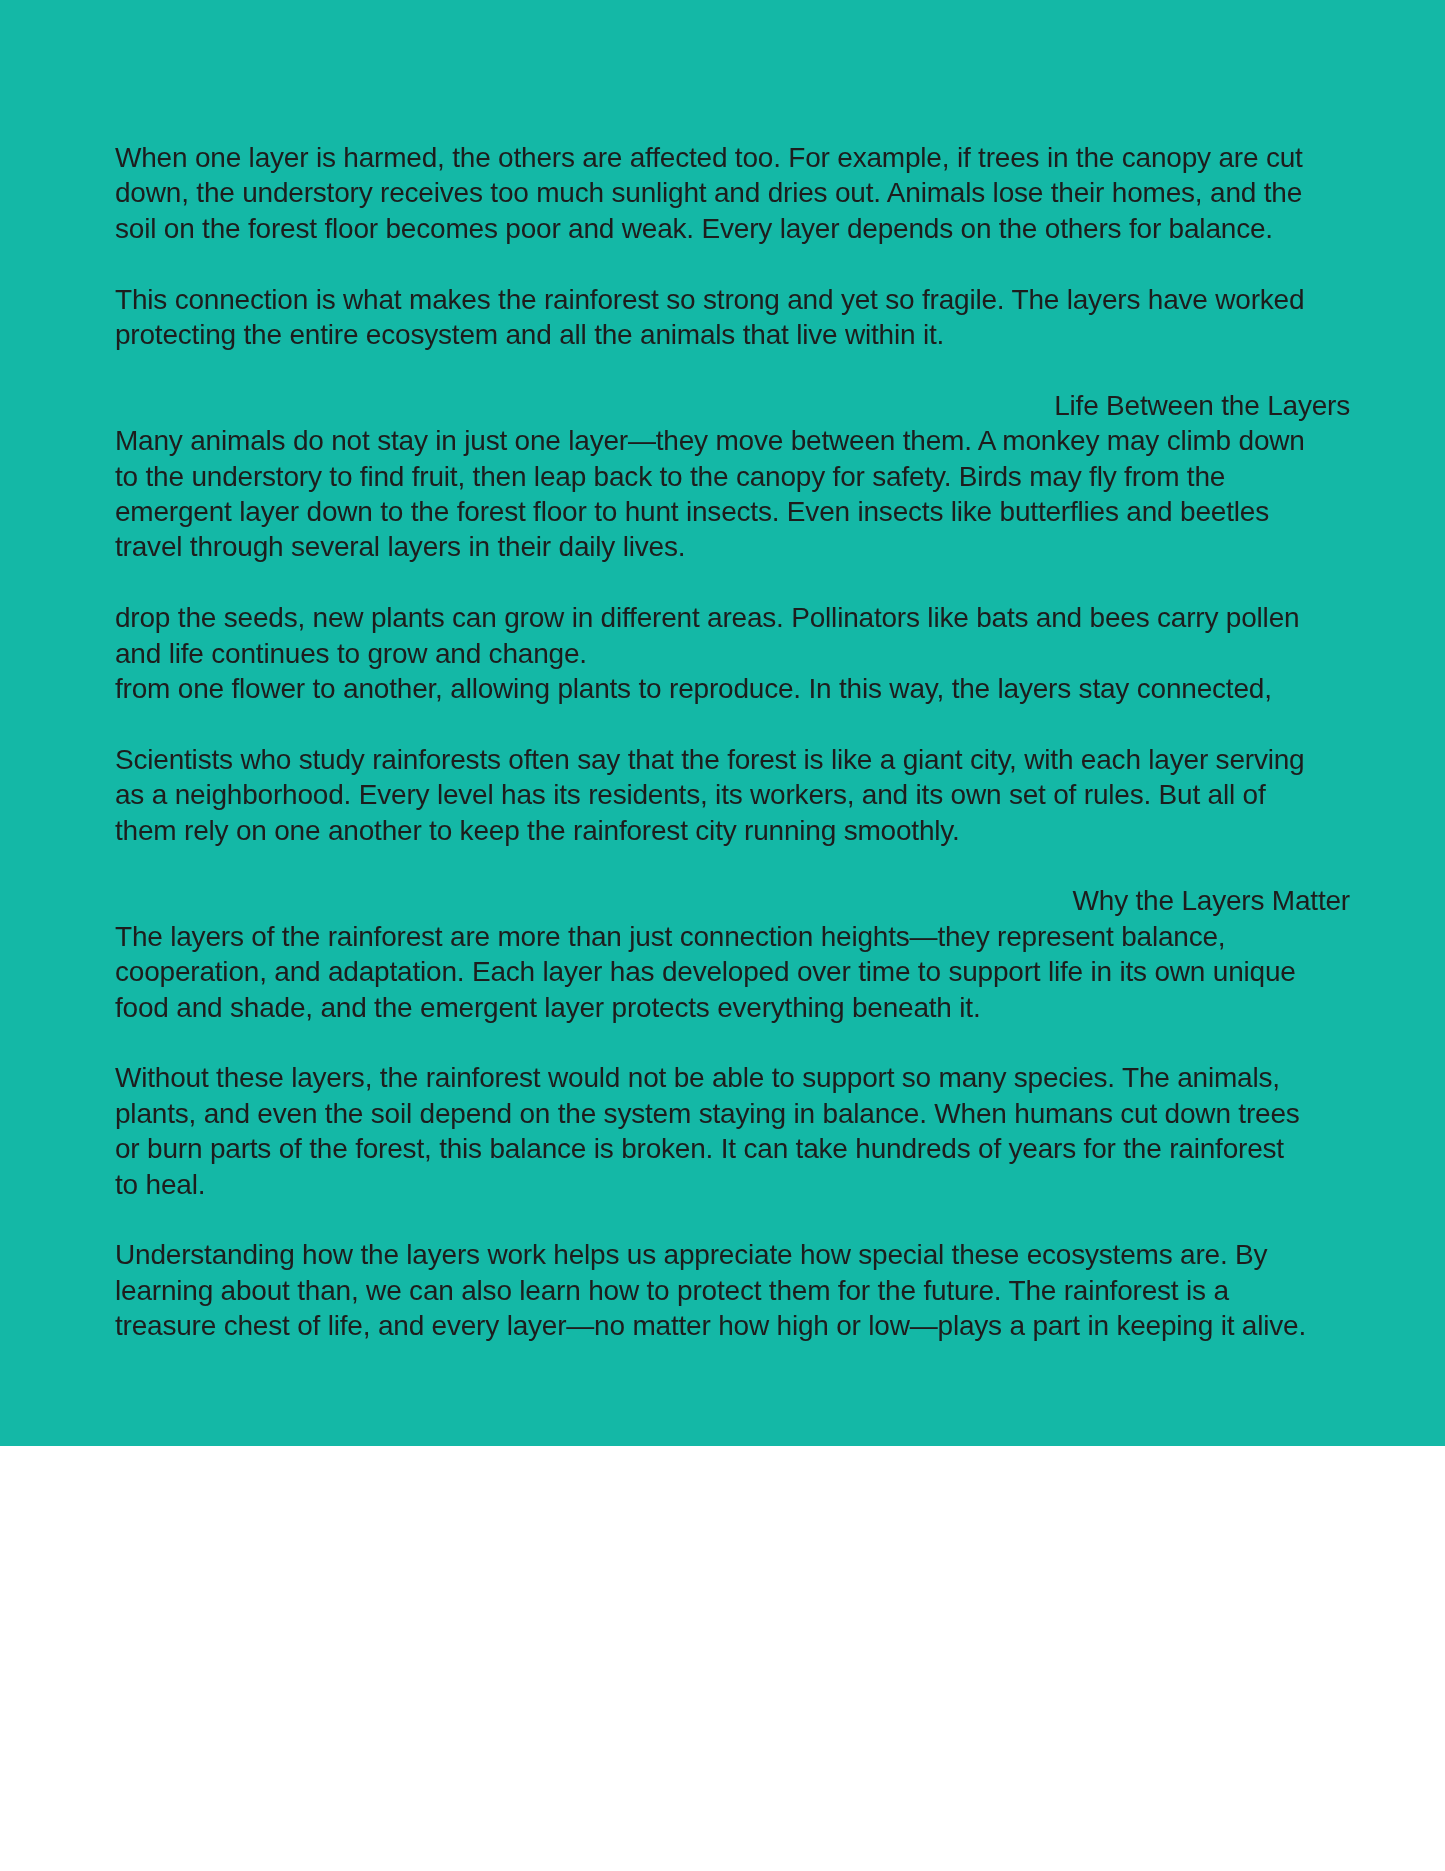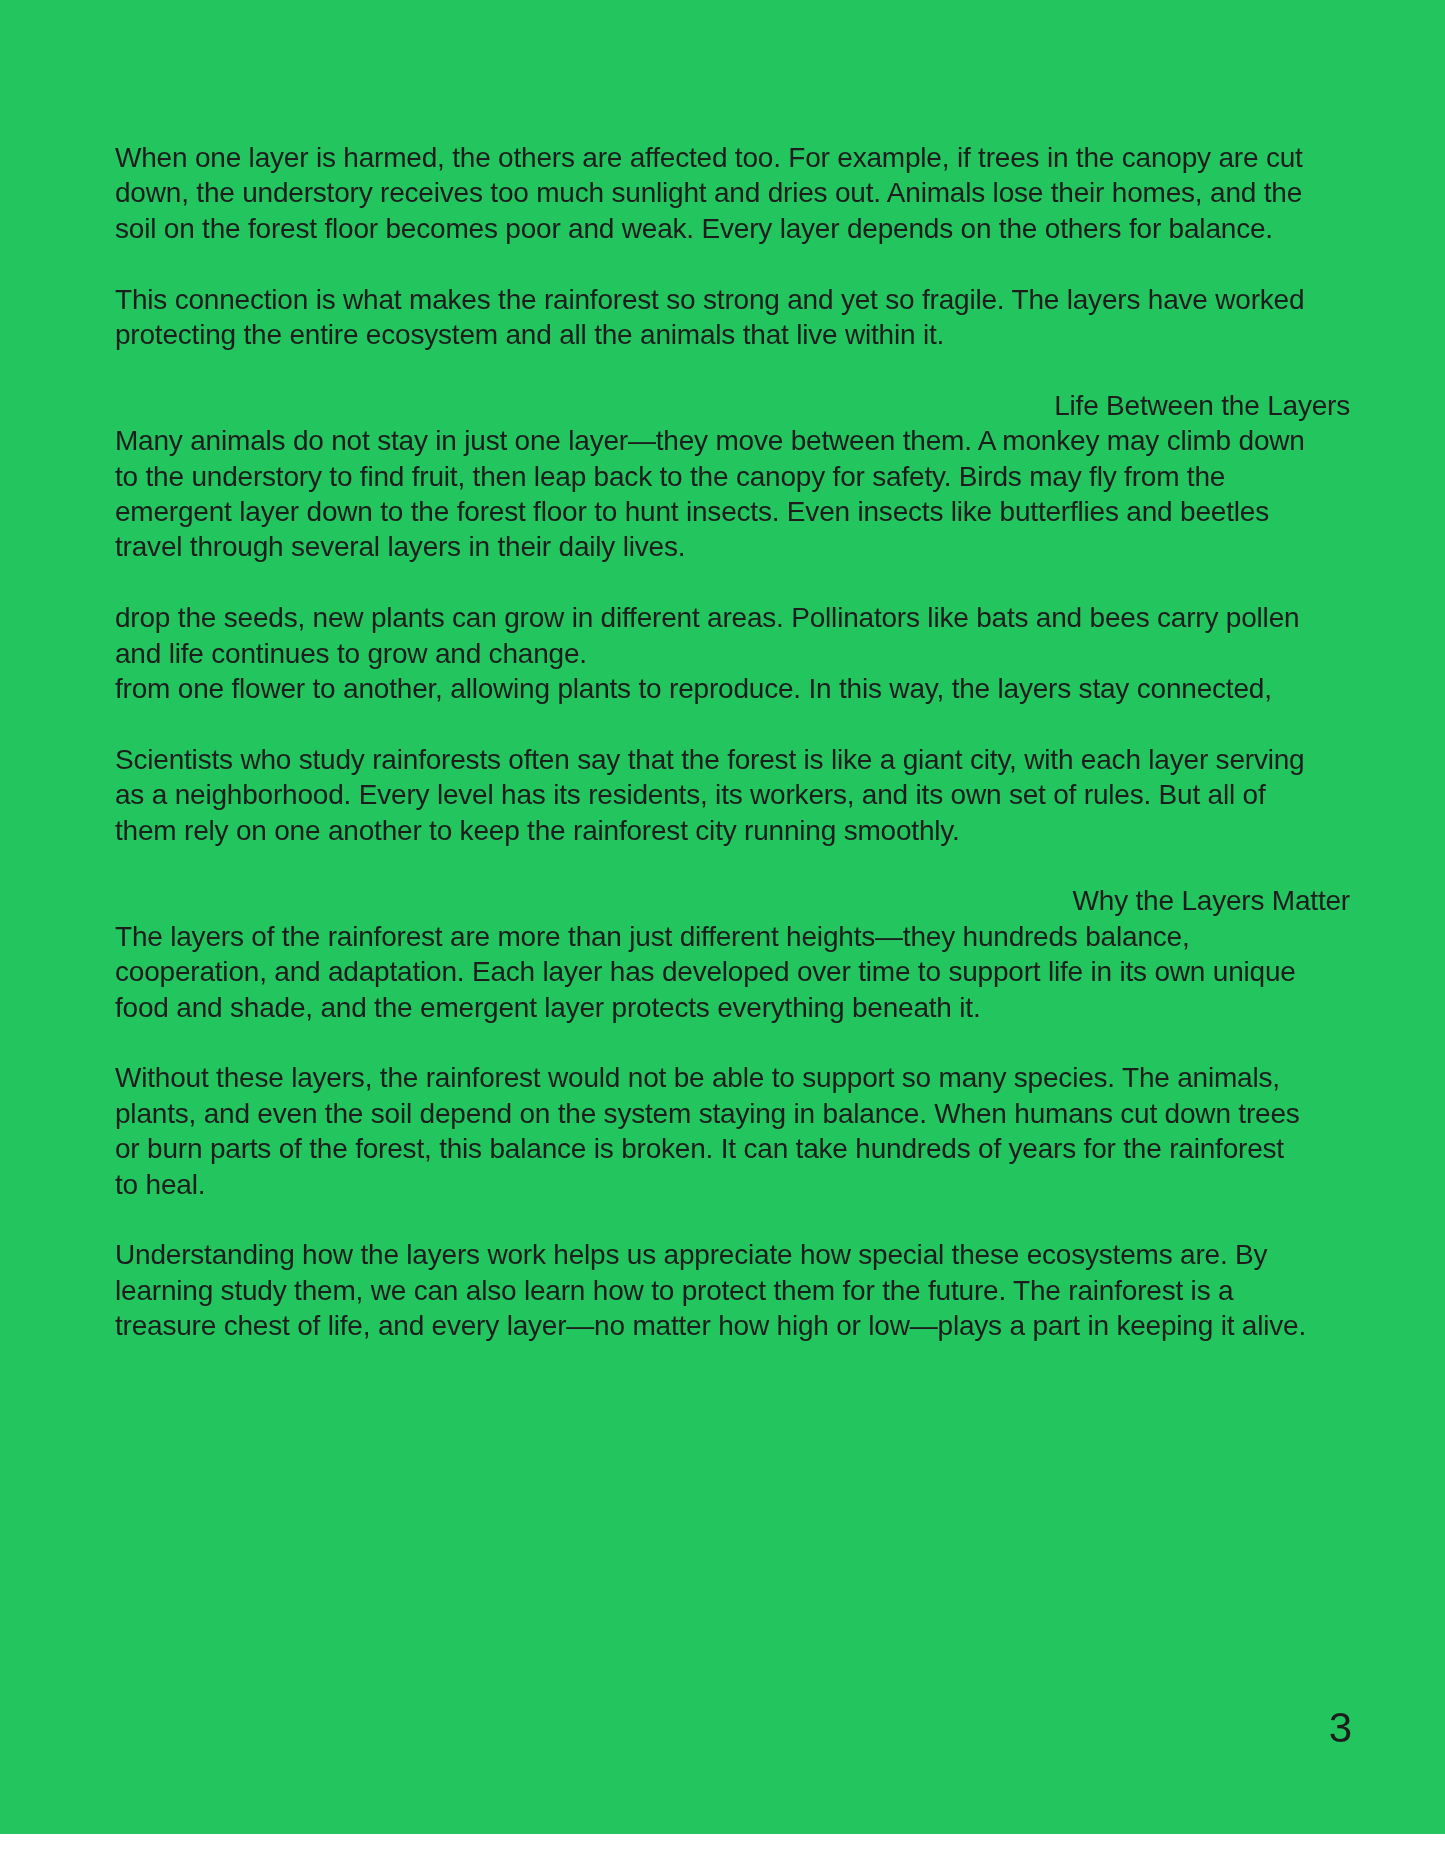--- a/index.html
+++ b/index.html
@@ -3,22 +3,22 @@
 <meta charset="utf-8">
 <style>
   html, body {
     margin: 0;
     padding: 0;
     background: #ffffff;
   }
   .page {
     position: relative;
     width: 1445px;
-    height: 1834px;
-    background: #22c55e;
+    height: 1446px;
+    background: #14b8a6;
     overflow: hidden;
     font-family: "Liberation Sans", sans-serif;
     color: #1d1d1d;
   }
   .doc-body {
     position: absolute;
     top: 140px;
     left: 115px;
     width: 1235px;
   }
@@ -81,30 +81,30 @@
       </p>
       <p class="para">
         <span class="text-line">Scientists who study rainforests often say that the forest is like a giant city, with each layer serving</span>
         <span class="text-line">as a neighborhood. Every level has its residents, its workers, and its own set of rules. But all of</span>
         <span class="text-line">them rely on one another to keep the rainforest city running smoothly.</span>
       </p>
       <h2 class="heading">
         <span class="text-line">Why the Layers Matter</span>
       </h2>
       <p class="para">
-        <span class="text-line">The layers of the rainforest are more than just different heights—they hundreds balance,</span>
+        <span class="text-line">The layers of the rainforest are more than just connection heights—they represent balance,</span>
         <span class="text-line">cooperation, and adaptation. Each layer has developed over time to support life in its own unique</span>
         <span class="text-line">food and shade, and the emergent layer protects everything beneath it.</span>
       </p>
       <p class="para">
         <span class="text-line">Without these layers, the rainforest would not be able to support so many species. The animals,</span>
         <span class="text-line">plants, and even the soil depend on the system staying in balance. When humans cut down trees</span>
         <span class="text-line">or burn parts of the forest, this balance is broken. It can take hundreds of years for the rainforest</span>
         <span class="text-line">to heal.</span>
       </p>
       <p class="para">
         <span class="text-line">Understanding how the layers work helps us appreciate how special these ecosystems are. By</span>
-        <span class="text-line">learning study them, we can also learn how to protect them for the future. The rainforest is a</span>
+        <span class="text-line">learning about than, we can also learn how to protect them for the future. The rainforest is a</span>
         <span class="text-line">treasure chest of life, and every layer—no matter how high or low—plays a part in keeping it alive.</span>
       </p>
     </main>
   <div class="page-number">3</div>
 </div>
 
 </body></html>

